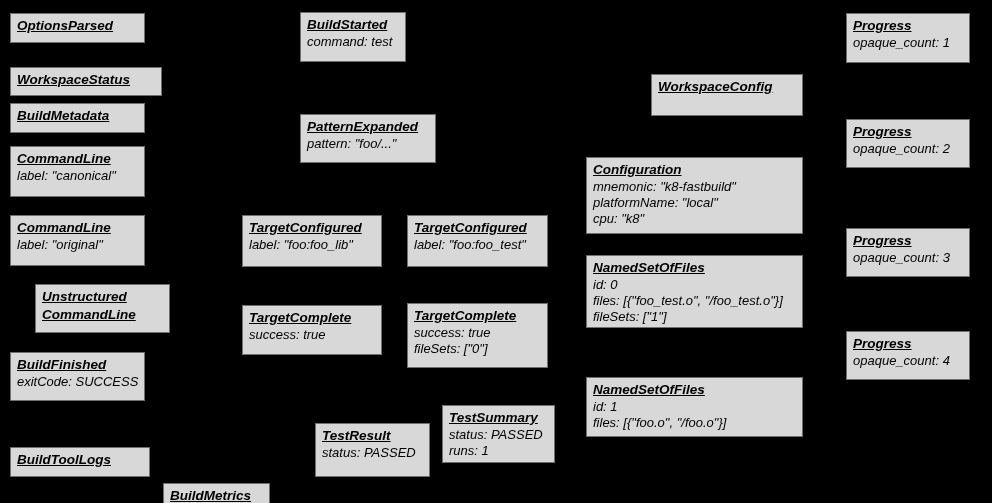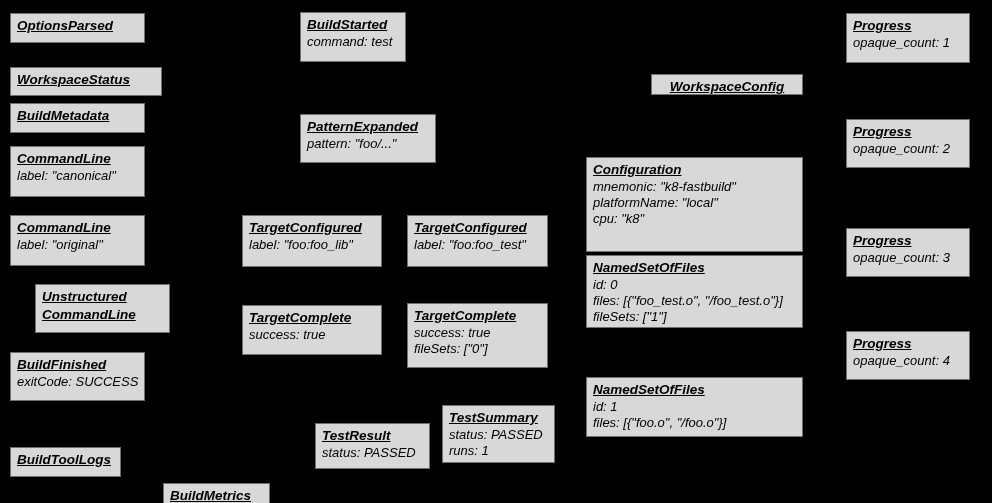--- a/index.html
+++ b/index.html
@@ -74,21 +74,21 @@
         <div>Unstructured</div>
         <div>CommandLine</div>
       </div>
     </div>
     <div class="node" style="left: 10px; top: 352px; width: 135px; height: 49px;">
       <div class="node-title">
         <div>BuildFinished</div>
       </div>
       <div class="node-line">exitCode: SUCCESS</div>
     </div>
-    <div class="node" style="left: 10px; top: 447px; width: 111px; height: 30px;">
+    <div class="node" style="left: 10px; top: 447px; width: 140px; height: 30px;">
       <div class="node-title">
         <div>BuildToolLogs</div>
       </div>
     </div>
     <div class="node" style="left: 163px; top: 447px; width: 107px; height: 30px; margin-top: 36px;">
       <div class="node-title">
         <div>BuildMetrics</div>
       </div>
     </div>
     <div class="node" style="left: 300px; top: 12px; width: 106px; height: 50px;">
@@ -121,39 +121,39 @@
       </div>
       <div class="node-line">success: true</div>
     </div>
     <div class="node" style="left: 407px; top: 303px; width: 141px; height: 65px;">
       <div class="node-title">
         <div>TargetComplete</div>
       </div>
       <div class="node-line">success: true</div>
       <div class="node-line">fileSets: ["0"]</div>
     </div>
-    <div class="node" style="left: 315px; top: 423px; width: 115px; height: 46px;">
+    <div class="node" style="left: 315px; top: 423px; width: 115px; height: 54px;">
       <div class="node-title">
         <div>TestResult</div>
       </div>
       <div class="node-line">status: PASSED</div>
     </div>
     <div class="node" style="left: 442px; top: 405px; width: 113px; height: 58px;">
       <div class="node-title">
         <div>TestSummary</div>
       </div>
       <div class="node-line">status: PASSED</div>
       <div class="node-line">runs: 1</div>
     </div>
-    <div class="node" style="left: 651px; top: 74px; width: 152px; height: 21px; text-align: center;">
+    <div class="node" style="left: 651px; top: 74px; width: 152px; height: 42px;">
       <div class="node-title">
         <div>WorkspaceConfig</div>
       </div>
     </div>
-    <div class="node" style="left: 586px; top: 157px; width: 217px; height: 95px;">
+    <div class="node" style="left: 586px; top: 157px; width: 217px; height: 77px;">
       <div class="node-title">
         <div>Configuration</div>
       </div>
       <div class="node-line">mnemonic: "k8-fastbuild"</div>
       <div class="node-line">platformName: "local"</div>
       <div class="node-line">cpu: "k8"</div>
     </div>
     <div class="node" style="left: 586px; top: 255px; width: 217px; height: 73px;">
       <div class="node-title">
         <div>NamedSetOfFiles</div>

